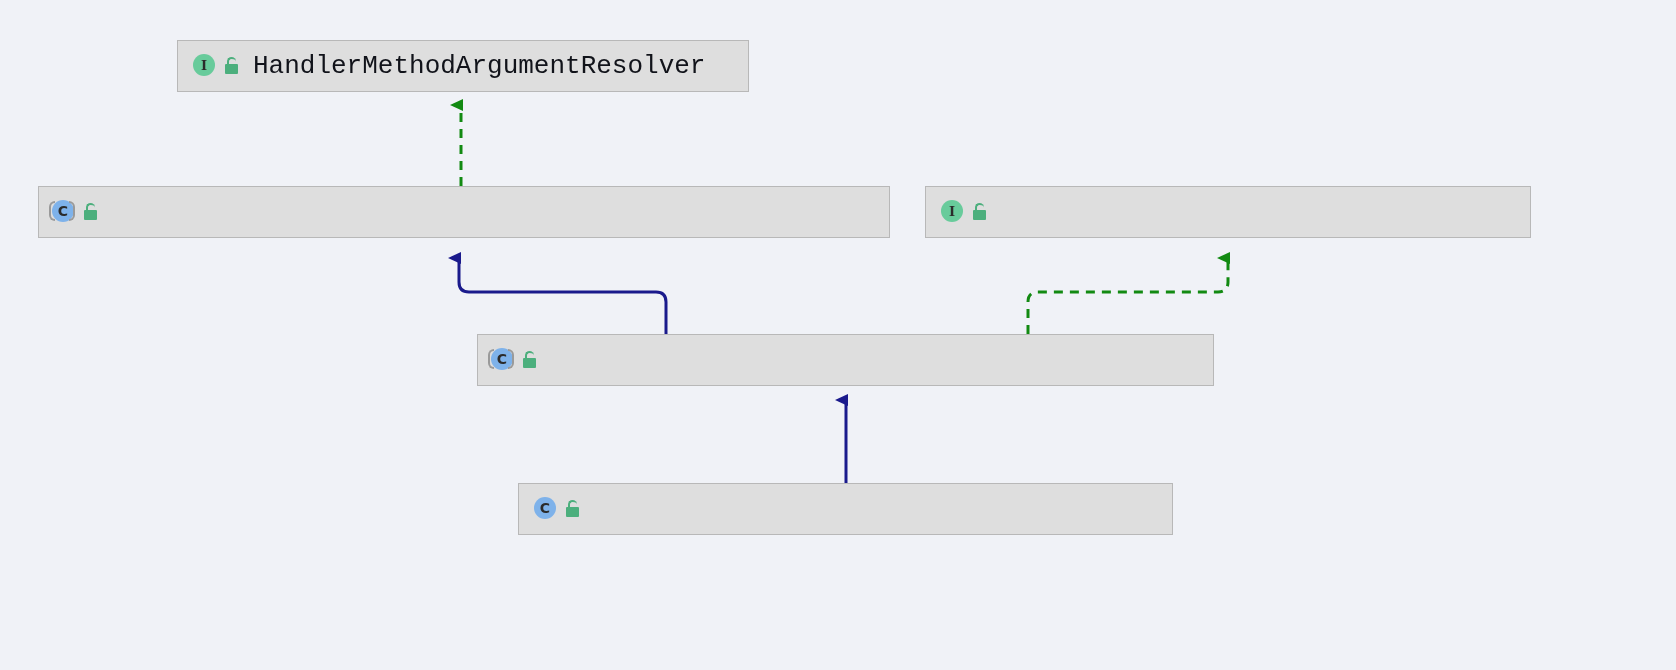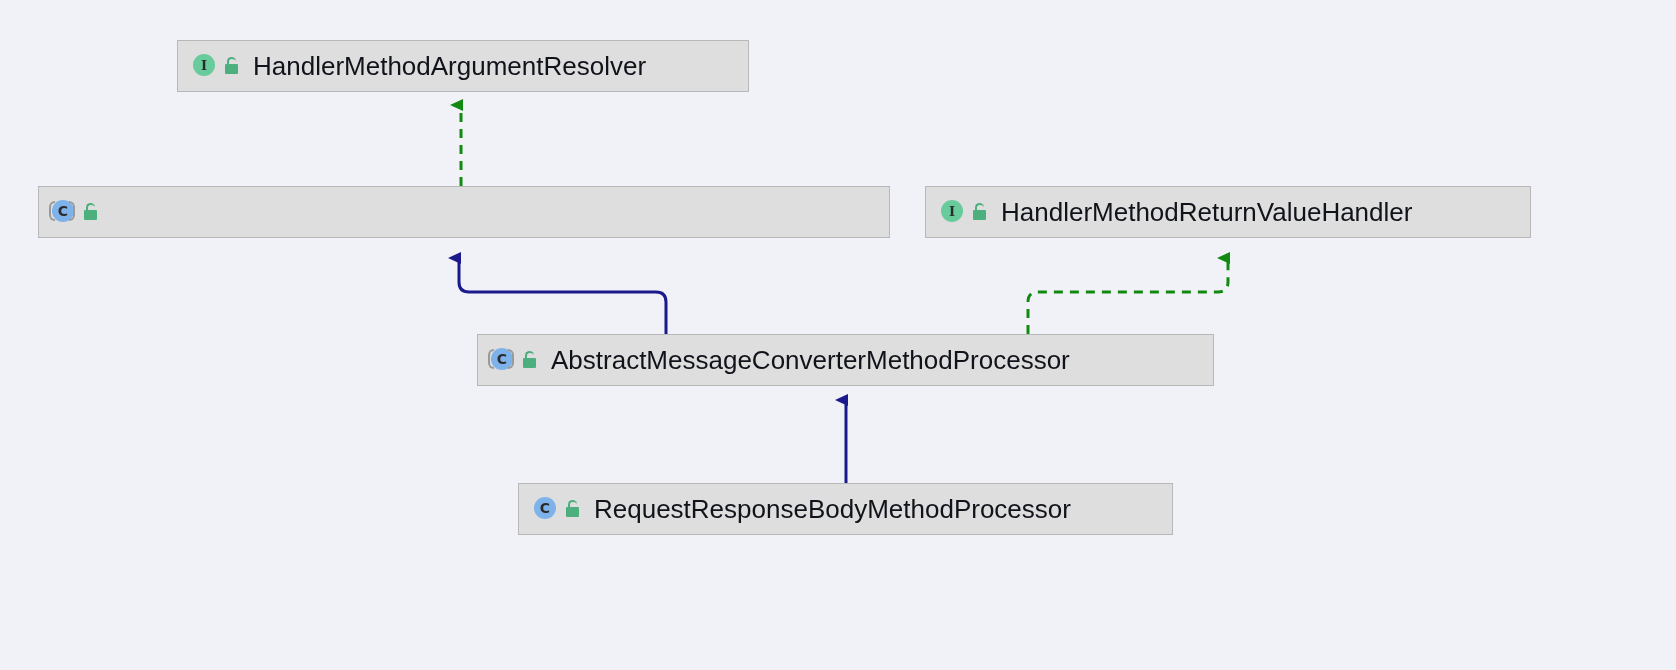--- a/index.html
+++ b/index.html
@@ -35,21 +35,21 @@
     align-items: center;
     white-space: nowrap;
     box-shadow: 0 0 0 0 rgba(0,0,0,0);
   }
   .node .icons {
     display: flex;
     align-items: center;
     flex: 0 0 auto;
   }
   .node .label {
-    font-family: Liberation Sans, sans-serif;
+    font-family: Liberation Mono, monospace;
     font-size: 26px;
     color: #11131a;
     letter-spacing: 0px;
     line-height: 1;
     padding-left: 12px;
   }
   .kind-icon {
     position: relative;
     width: 26px;
     height: 26px;
@@ -188,44 +188,41 @@
   <div class="node" id="n2" style="left:925px; top:186px; width:606px; height:52px; padding-left:12px;">
     <span class="icons">
       <span class="kind-icon iface">
         <span class="disc">I</span>
       </span>
       <span class="lock-icon">
         <span class="shackle"></span>
         <span class="body"></span>
       </span>
     </span>
-    <span class="label">HandlerMethodReturnValueHandler</span>
   </div>
 
   <div class="node" id="n3" style="left:477px; top:334px; width:737px; height:52px; padding-left:10px;">
     <span class="icons">
       <span class="kind-icon cls">
         <span class="brk l"></span>
         <span class="disc">C</span>
         <span class="brk r"></span>
       </span>
       <span class="lock-icon">
         <span class="shackle"></span>
         <span class="body"></span>
       </span>
     </span>
-    <span class="label">AbstractMessageConverterMethodProcessor</span>
   </div>
 
   <div class="node" id="n4" style="left:518px; top:483px; width:655px; height:52px; padding-left:12px;">
     <span class="icons">
       <span class="kind-icon cls">
         <span class="disc">C</span>
       </span>
       <span class="lock-icon">
         <span class="shackle"></span>
         <span class="body"></span>
       </span>
     </span>
-    <span class="label">RequestResponseBodyMethodProcessor</span>
   </div>
 
 </div>
 
 </body></html>

